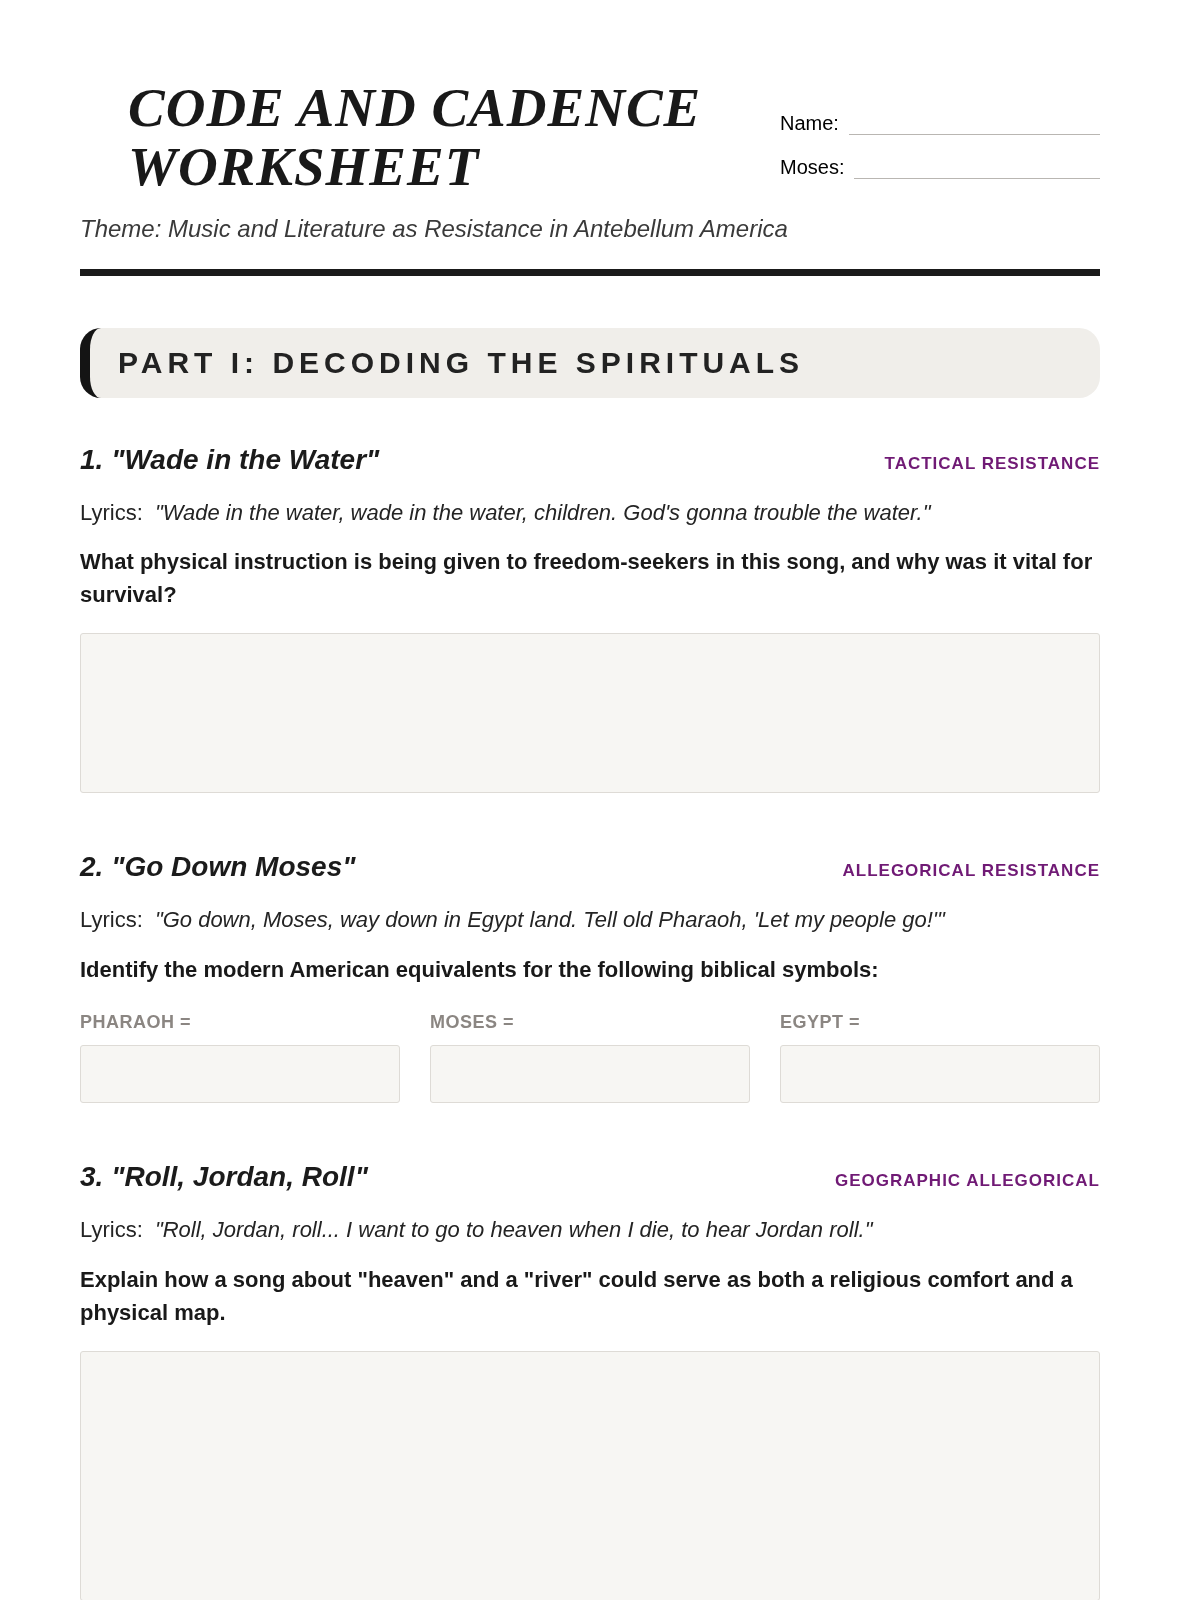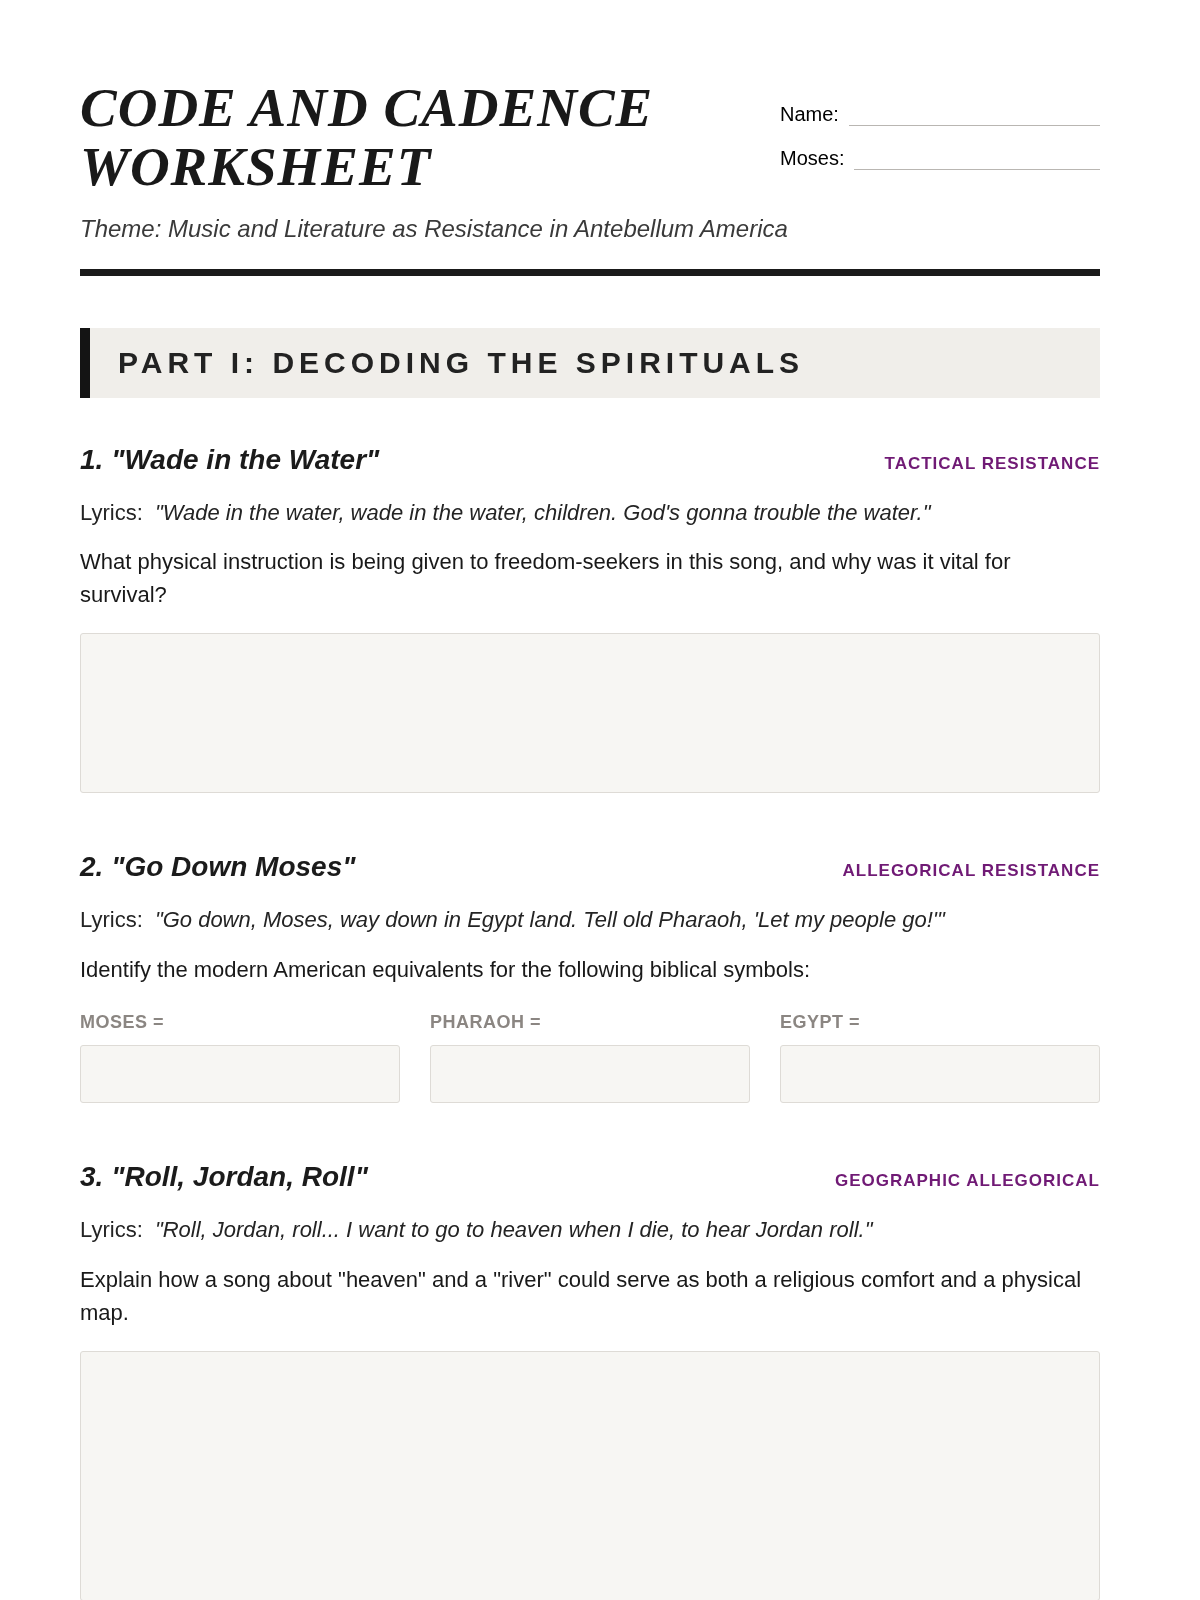--- a/index.html
+++ b/index.html
@@ -11,21 +11,21 @@
     font-family: "Liberation Sans", sans-serif;
     color: #1c1c1c;
   }
   .page {
     width: 1200px;
     height: 1600px;
     padding: 78px 100px 0 80px;
   }
 
   
-  .header { display: flex; justify-content: space-between; align-items: center; }
+  .header { display: flex; justify-content: space-between; align-items: flex-end; margin-left: 48px; }
   .title {
     font-family: "Liberation Serif", serif;
     font-style: italic;
     font-weight: bold;
     font-size: 55px;
     line-height: 1.08;
     letter-spacing: 1px;
     color: #191919;
     max-width: 640px;
   }
@@ -50,20 +50,21 @@
   
   .section-heading {
     margin-top: 52px;
     background: #f0eeea;
     border-left: 10px solid #141414;
     padding: 18px 4px 18px 28px;
     font-size: 30px;
     font-weight: bold;
     letter-spacing: 5px;
     color: #222;
+    border-radius: 21px;
   }
 
   
   .question { margin-top: 46px; }
   .question + .question { margin-top: 58px; }
   .q-head { display: flex; justify-content: space-between; align-items: baseline; }
   .q-title {
     font-size: 28px;
     font-weight: bold;
     font-style: italic;
@@ -75,21 +76,21 @@
     letter-spacing: 1px;
     color: #701a75;
     white-space: nowrap;
   }
   .lyrics { margin-top: 22px; font-size: 22px; color: #242424; line-height: 1.35; }
   .lyrics-label { font-style: normal; margin-right: 6px; margin-top: 24px; }
   .lyrics-text { font-style: italic; }
   .prompt {
     margin-top: 18px;
     font-size: 22px;
-    font-weight: normal;
+    font-weight: bold;
     color: #191919;
     line-height: 1.5;
   }
   .answer-box {
     margin-top: 22px;
     background: #f7f6f3;
     border: 1px solid #dedbd6;
     border-radius: 3px;
   }
   .answer-box-lg { height: 160px; }
@@ -161,25 +162,25 @@
       <h2 class="q-title">2. "Go Down Moses"</h2>
       <span class="q-tag">ALLEGORICAL RESISTANCE</span>
     </div>
     <p class="lyrics">
       <span class="lyrics-label">Lyrics:</span>
       <span class="lyrics-text">"Go down, Moses, way down in Egypt land. Tell old Pharaoh, 'Let my people go!'"</span>
     </p>
     <p class="prompt">Identify the modern American equivalents for the following biblical symbols:</p>
     <div class="symbol-grid">
       <div class="symbol">
+        <div class="symbol-label">PHARAOH =</div>
+        <div class="symbol-box"></div>
+      </div>
+      <div class="symbol">
         <div class="symbol-label">MOSES =</div>
-        <div class="symbol-box"></div>
-      </div>
-      <div class="symbol">
-        <div class="symbol-label">PHARAOH =</div>
         <div class="symbol-box"></div>
       </div>
       <div class="symbol">
         <div class="symbol-label">EGYPT =</div>
         <div class="symbol-box"></div>
       </div>
     </div>
   </section>
 
   <section class="question">

